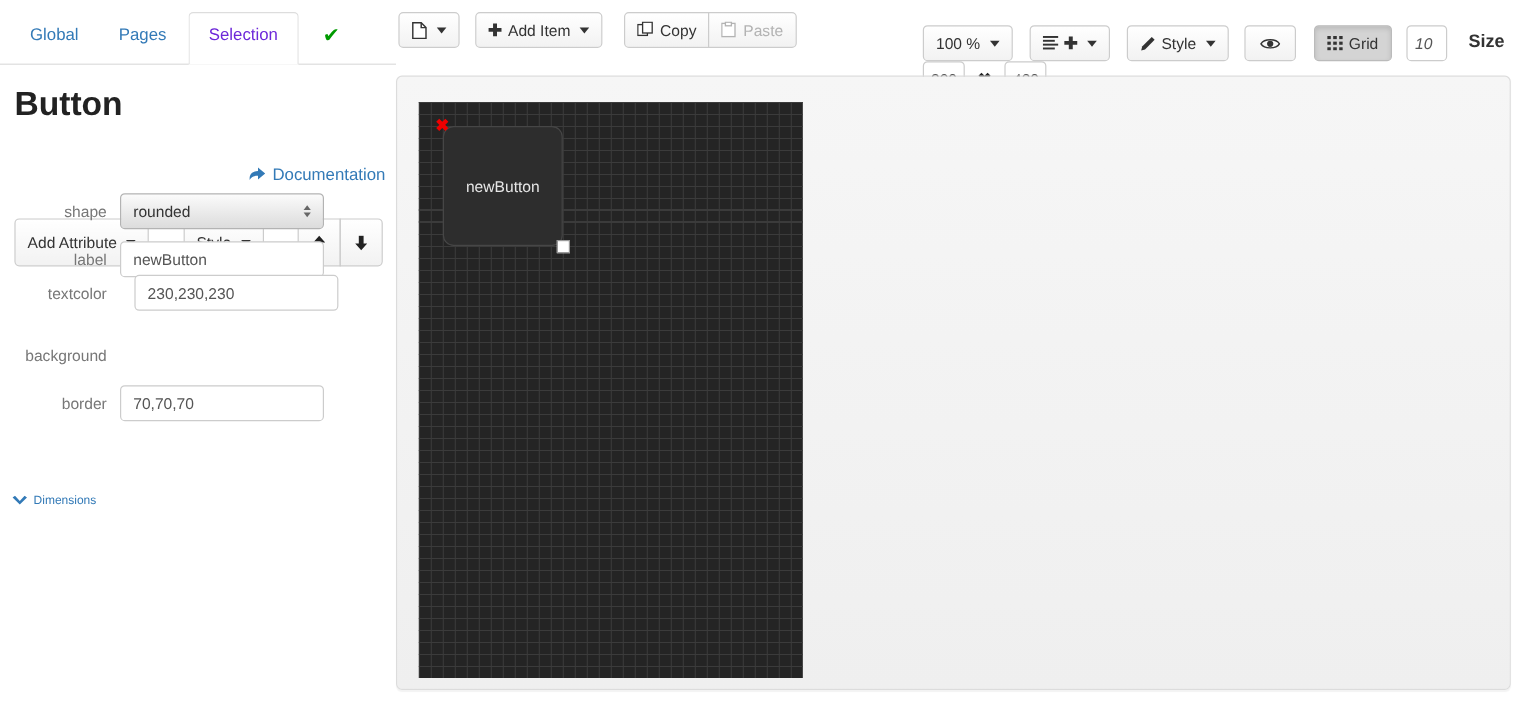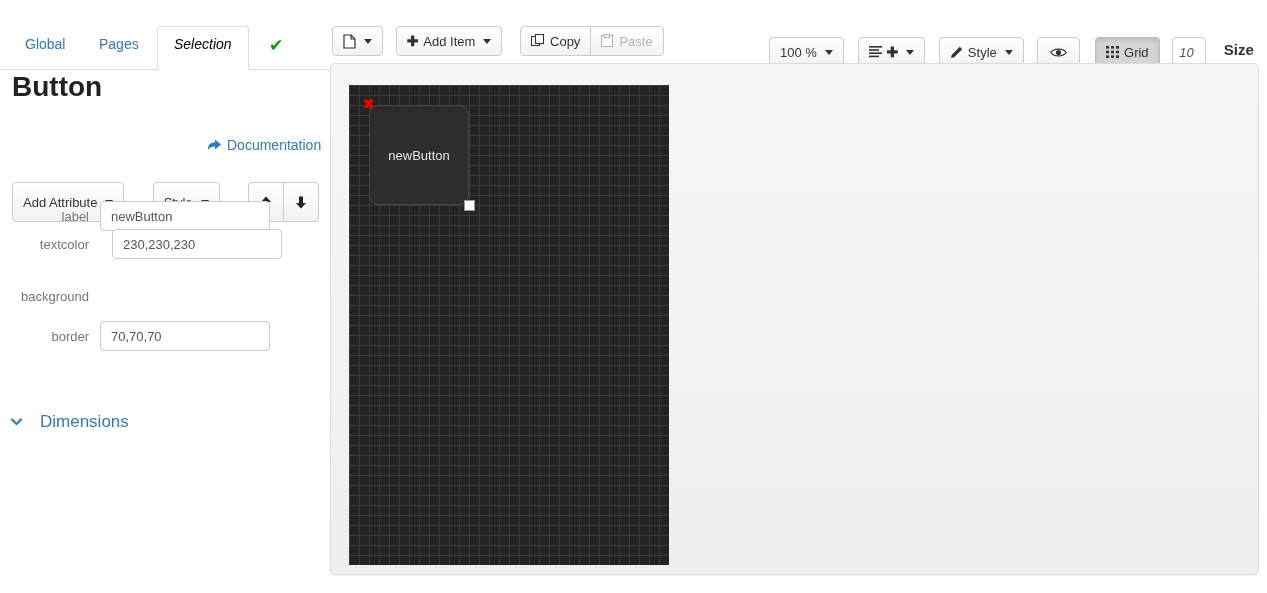--- a/index.html
+++ b/index.html
@@ -45,21 +45,21 @@
     border-top: 5px solid #333;
     margin-left: 3px;
   }
   .grp { display: inline-flex; vertical-align: middle; }
   .grp .btn { border-radius: 0; margin-left: -1px; }
   .grp .btn:first-child { border-radius: 4px 0 0 4px; margin-left: 0; }
   .grp .btn:last-child  { border-radius: 0 4px 4px 0; }
 
   
   #topbar {
-    position: absolute; left: 0; top: 16px;
+    position: absolute; left: 0; top: 0;
     width: 1267px; height: 54px;
   }
 
   
   #tabs {
     position: absolute; left: 0; top: 0;
     width: 330px; height: 54px;
   }
   #tabs .tabstrip {
     position: absolute; left: 0; bottom: 0;
@@ -70,26 +70,25 @@
     height: 44px;
     padding: 9px 16px 0 16px;
     font-size: 14px;
     color: #337ab7;
     cursor: pointer;
     border: 1px solid transparent;
     border-radius: 4px 4px 0 0;
     background: transparent;
   }
   .tab.active {
-    color: #000000;
+    color: #6d28d9;
     background: #ffffff;
     border-color: #ddd;
     border-bottom-color: #ffffff;
     z-index: 2;
-    font-style: italic;
   }
   .tab.check { color: #009a00; font-size: 17px; padding-top: 8px; }
 
   
   #tbleft  { position: absolute; left: 332px; top: 10px; }
   #tbright { position: absolute; left: 769px; top: 10px; margin-top: 11px; }
   #tbright .lbl { font-size: 15px; font-weight: bold; color: #333; margin: 0 6px 0 14px; }
   .numbox {
     height: 30px; width: 34px;
     border: 1px solid #ccc; border-radius: 4px;
@@ -140,22 +139,22 @@
   .stepper i {
     display: block; width: 0; height: 0;
     border-left: 3.5px solid transparent;
     border-right: 3.5px solid transparent;
   }
   .stepper i.up { border-bottom: 4px solid #666; margin-bottom: 2px; }
   .stepper i.dn { border-top: 4px solid #666; }
 
   #dimtoggle {
     position: absolute; left: 10px; top: 358px;
-    font-size: 17px; color: #337ab7; cursor: pointer;
-    display: flex; align-items: center; gap: 17px;
+    font-size: 10px; color: #337ab7; cursor: pointer;
+    display: flex; align-items: center; gap: 5px;
   }
 
   
   #panel {
     position: absolute; left: 330px; top: 63px;
     width: 929px; height: 512px;
     background: linear-gradient(to bottom, #f6f6f6 0%, #efefef 100%);
     border: 1px solid #dcdcdc;
     border-radius: 5px;
     box-shadow: 0 1px 1px rgba(0,0,0,.05);
@@ -356,20 +355,30 @@
       <button class="btn" style="padding:0 11px;">
         <span class="ico">
           <svg width="12" height="13" viewBox="0 0 12 13">
               <path d="M6 12.5 L1 7 L4 7 L4 0.5 L8 0.5 L8 7 L11 7 Z" fill="#222"></path>
             </svg>
         </span>
       </button>
     </span>
   </div>
 
+  <div class="formrow" style="top:107px;">
+    <span class="flabel">shape</span>
+    <div class="fieldbox selectbox">
+      <span>rounded</span>
+      <span class="stepper">
+          <i class="up"></i>
+          <i class="dn"></i>
+        </span>
+    </div>
+  </div>
 
   <div class="formrow" style="top:147px;">
     <span class="flabel">label</span>
     <div class="fieldbox">
       <span>newButton</span>
     </div>
   </div>
 
   <div class="formrow" style="top:175px;gap:12px;">
     <span class="flabel">textcolor</span>

